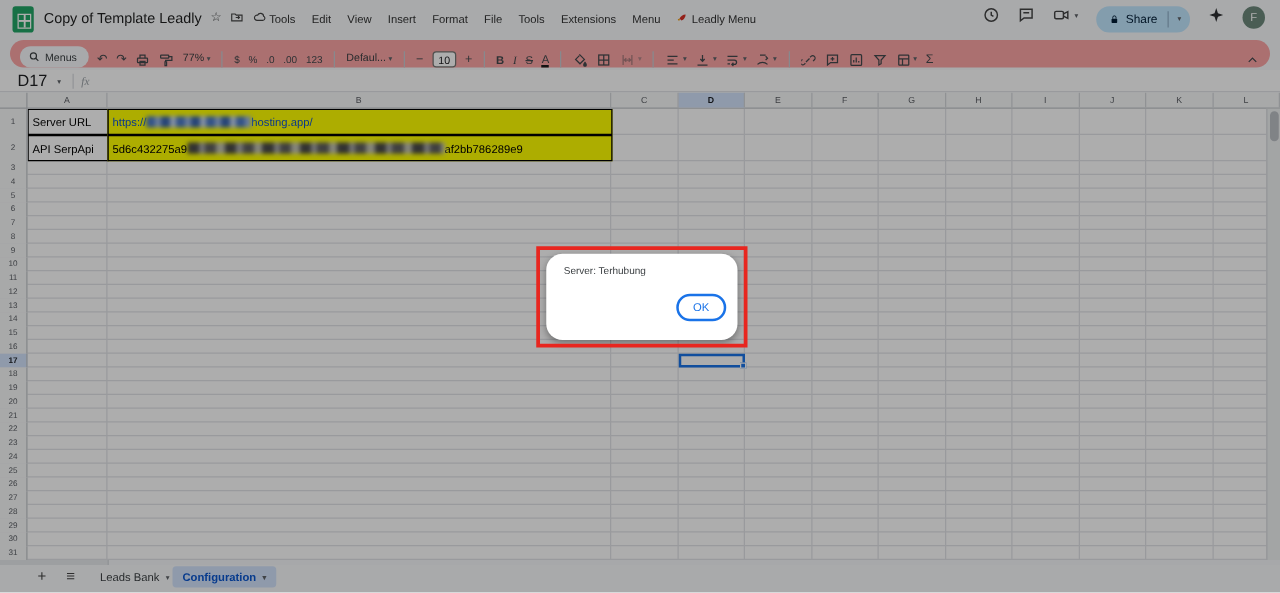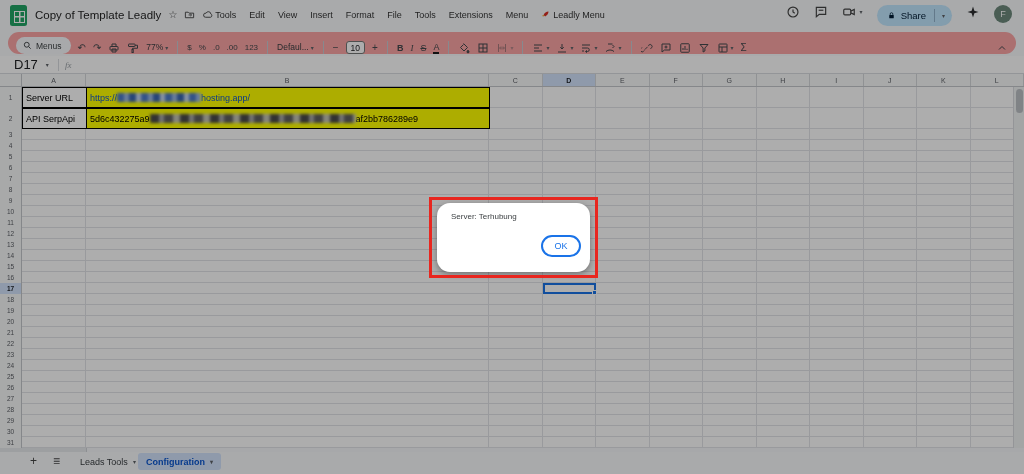--- a/index.html
+++ b/index.html
@@ -425,21 +425,21 @@
       <div class="gl-v" style="left: 1023px;"></div>
     </div>
 
   <div class="tabbar">
     <div class="hscroll">
         <span class="hthumb"></span>
       </div>
     <span class="tab-ic" style="left:30px;">+</span>
     <span class="tab-ic" style="left:53px;">≡</span>
     <span class="tab" style="left:72px;">
-      <span>Leads Tools</span>
+      <span>Leads Bank</span>
         <span class="chev">▾</span>
     </span>
     <span class="tab active" style="left:138px;">
       <span>Configuration</span>
         <span class="chev">▾</span>
     </span>
   </div>
 
   <div class="dim-overlay"></div>
   <div class="dialog">

